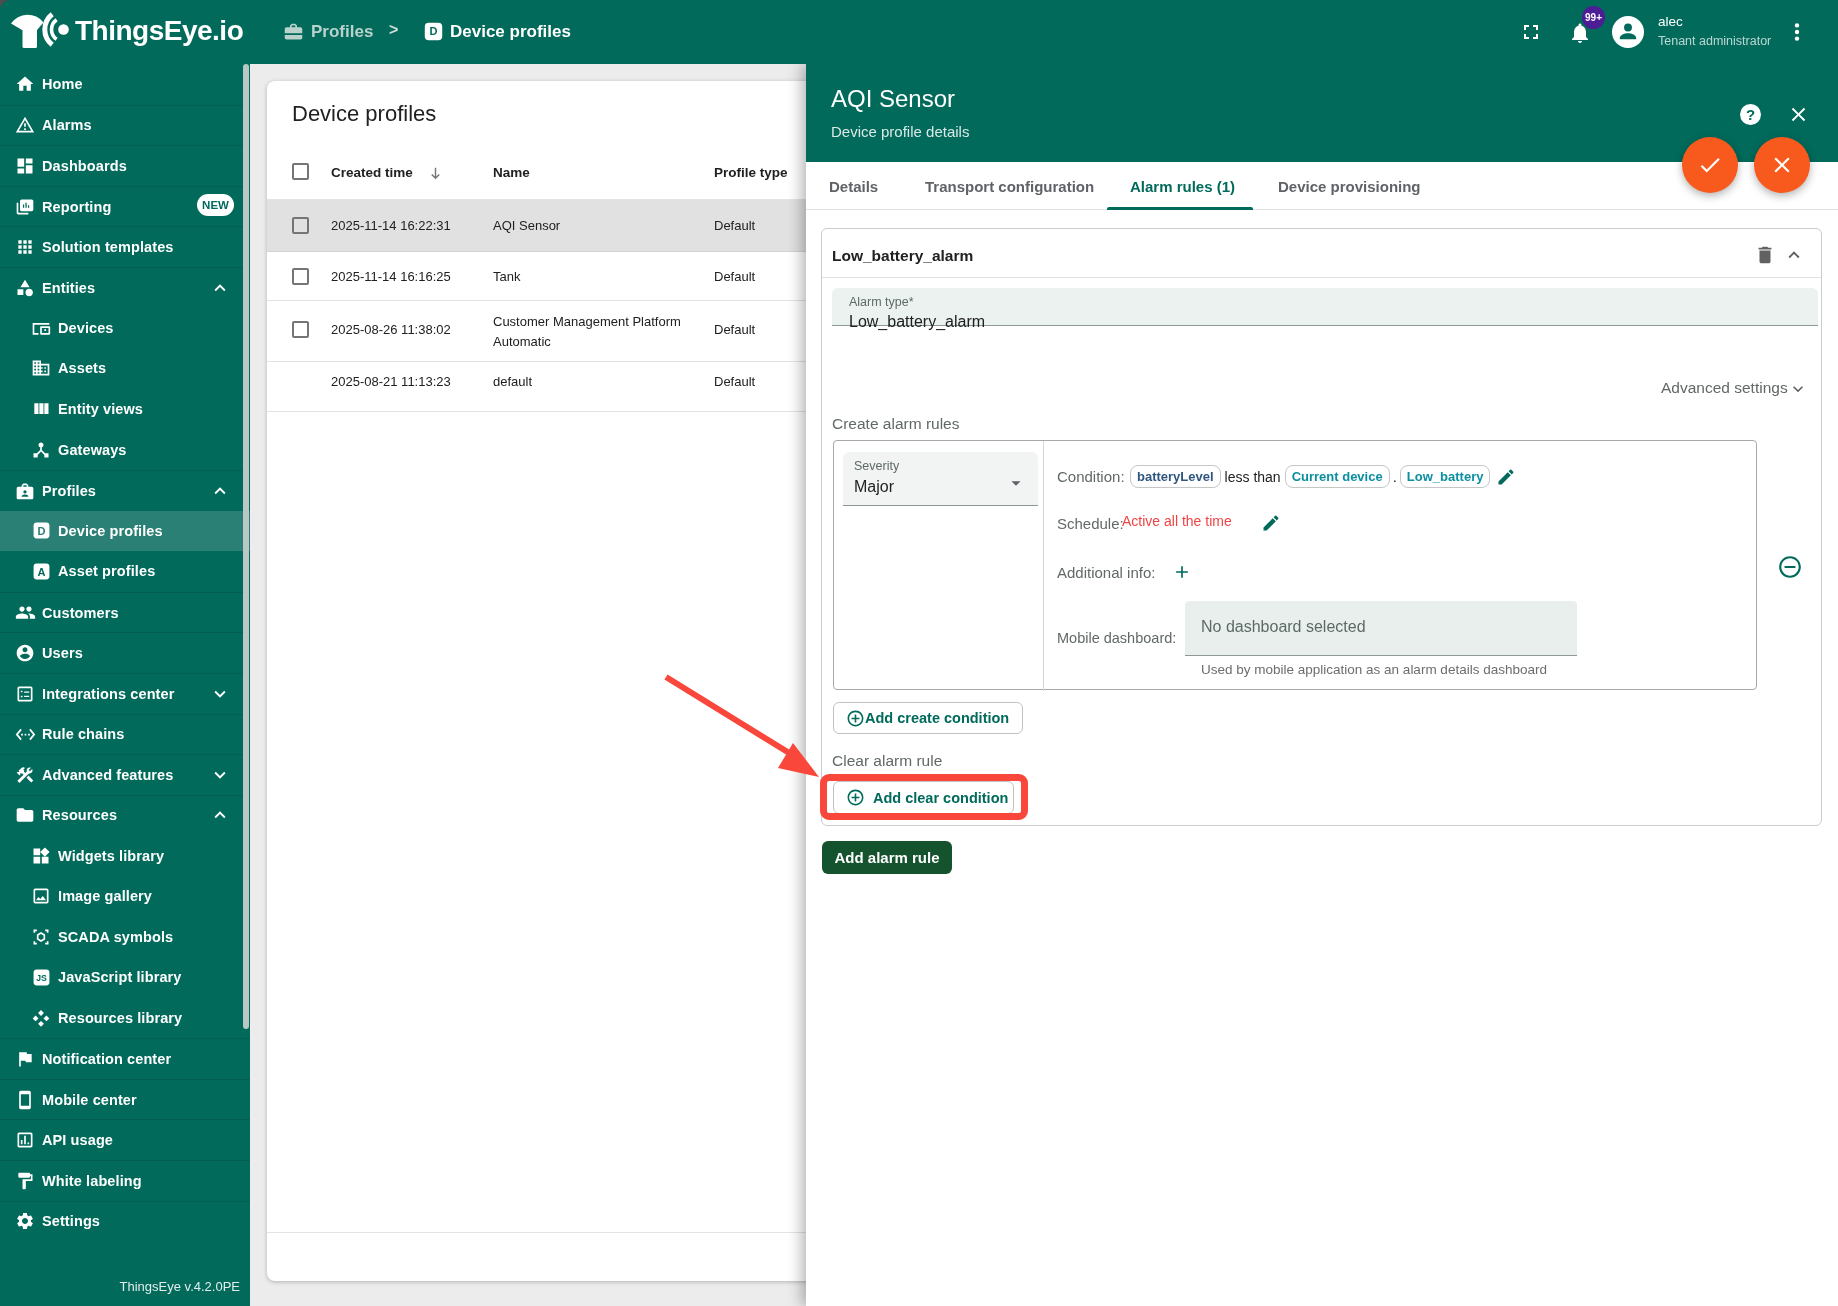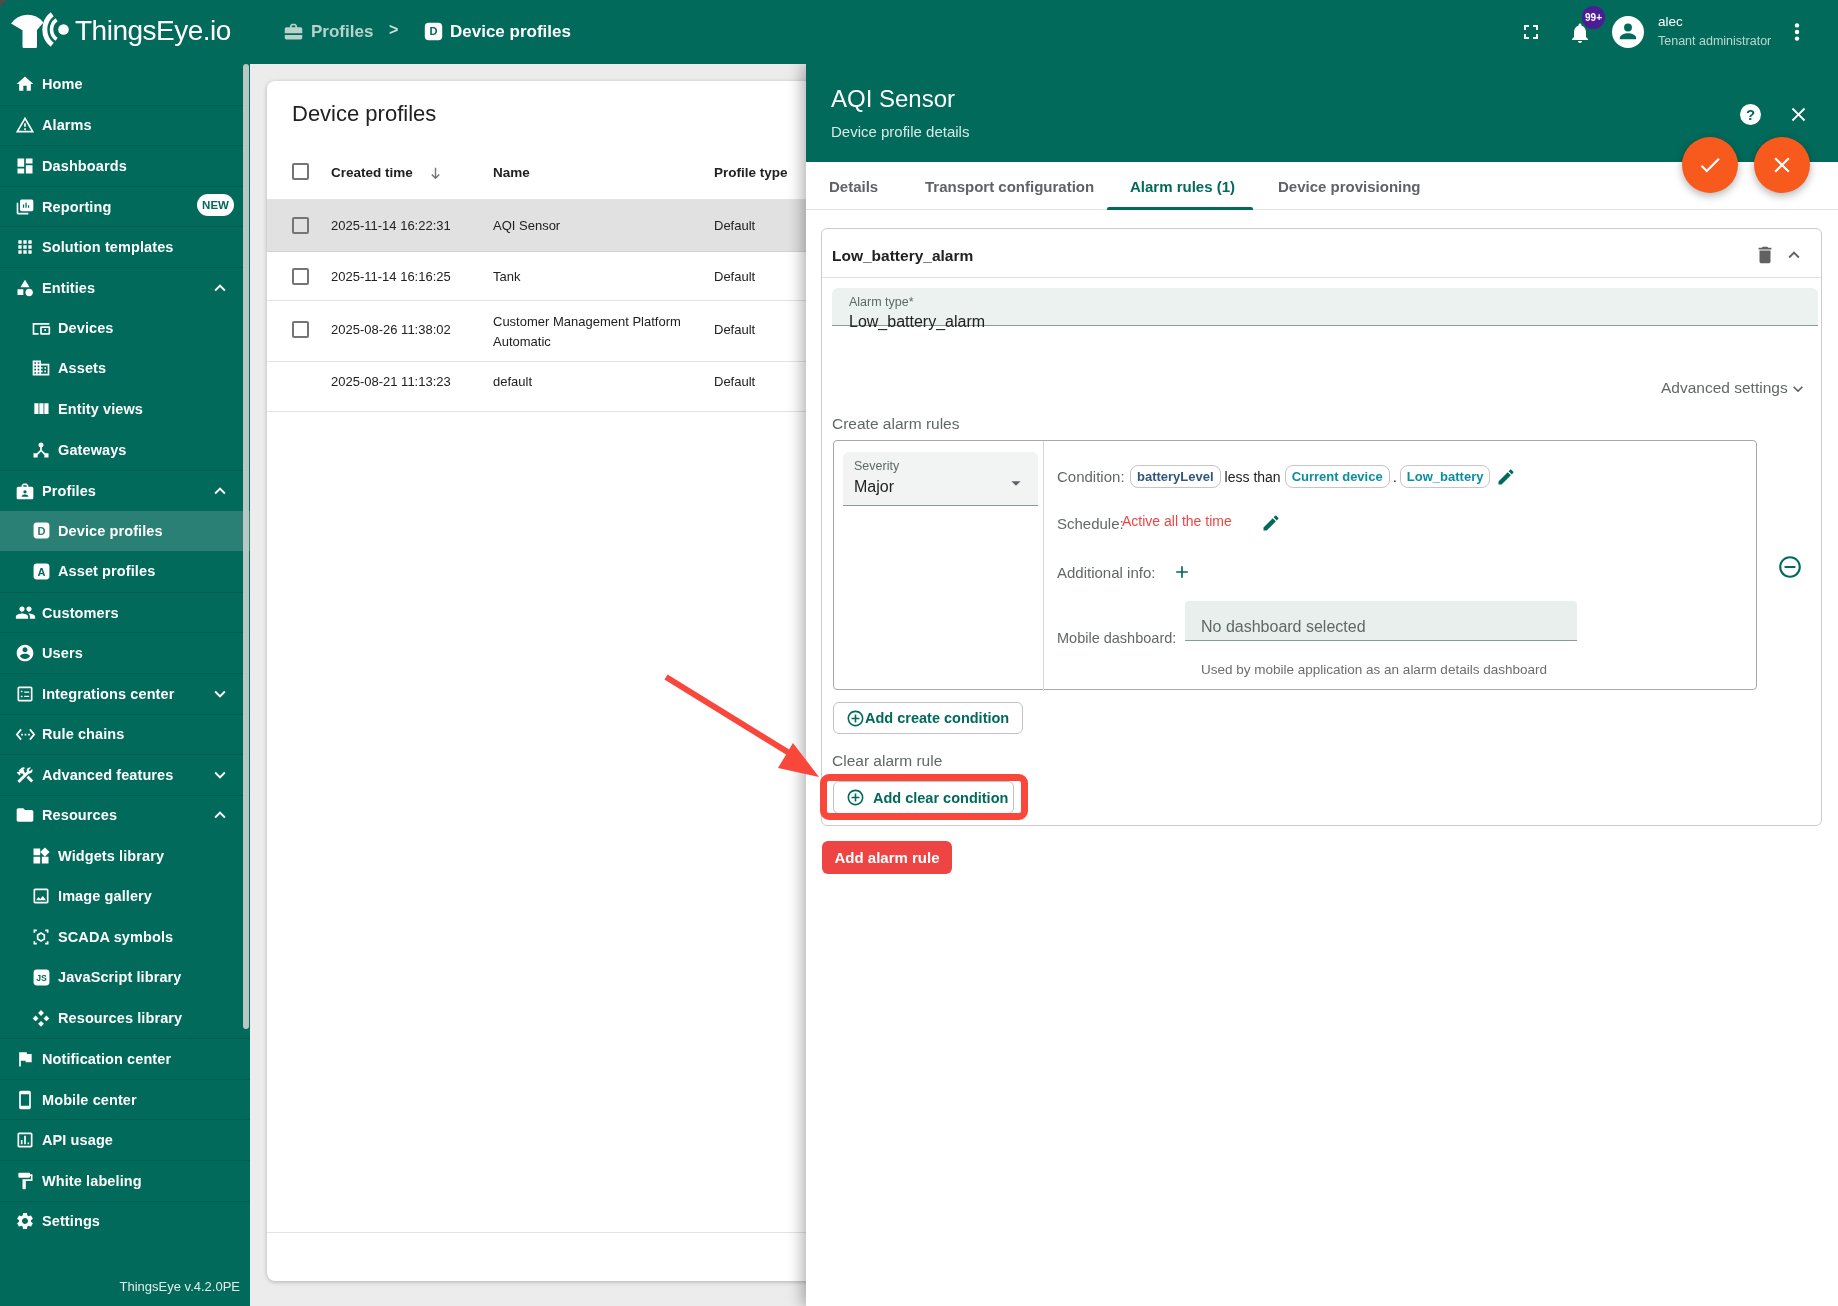--- a/index.html
+++ b/index.html
@@ -57,21 +57,21 @@
     <g fill="#fff">
       <path d="M1 12.5 A 20 20 0 0 1 33.5 11.5 L 27 19 L 12 19 Z"></path>
       <rect x="12.5" y="15" width="14.5" height="22" rx="1.5"></rect>
       <circle cx="53.5" cy="18.5" r="5.3"></circle>
     </g>
     <g fill="none" stroke="#fff">
       <path d="M46.6 8.7 A 12 12 0 0 0 46.6 28.3" stroke-width="3.6"></path>
       <path d="M42.2 3.2 A 19.5 19.5 0 0 0 42.2 33.8" stroke-width="5"></path>
     </g>
   </svg>
-  <div class="abs" style="left:75px;top:15px;font-size:28px;font-weight:400;color:#fff;letter-spacing:-0.5px">ThingsEye.io</div>
+  <div class="abs" style="left:75px;top:15px;font-size:28px;font-weight:700;color:#fff;letter-spacing:-0.5px">ThingsEye.io</div>
 
   <svg class="abs" style="left:283px;top:21px" width="21" height="21" viewBox="0 0 24 24" fill="#b9d2cc">
     <path d="M20 7h-4V5l-2-2h-4L8 5v2H4c-1.1 0-2 .9-2 2v5h20V9c0-1.1-.9-2-2-2zM10 5h4v2h-4V5zM2 19c0 1.1.9 2 2 2h16c1.1 0 2-.9 2-2v-3H2v3z"></path>
   </svg>
   <div class="crumb abs" style="left:311px;top:22px;color:#b9d2cc">Profiles</div>
   <div class="abs" style="left:389px;top:21px;color:#cfe0dc;font-size:16px;font-weight:700">&gt;</div>
   <svg class="abs" style="left:424px;top:22px" width="19" height="19" viewBox="0 0 24 24">
     <rect x="1" y="1" width="22" height="22" rx="5" fill="#fff"></rect>
     <text x="12" y="17" font-size="14" font-weight="bold" fill="#016a5b" text-anchor="middle" font-family="Liberation Sans">D</text>
   </svg>
@@ -467,21 +467,21 @@
       <div class="abs gray" style="left:223px;top:74px;font-size:15px">Schedule:</div>
       <div class="abs" style="left:288px;top:72px;font-size:14px;color:#ef4444">Active all the time</div>
       <svg class="abs" style="left:427px;top:72px" width="20" height="20" viewBox="0 0 24 24" fill="#016a5b">
           <path d="M3 17.25V21h3.75L17.81 9.94l-3.75-3.75L3 17.25zM20.71 7.04c.39-.39.39-1.02 0-1.41l-2.34-2.34c-.39-.39-1.02-.39-1.41 0l-1.83 1.83 3.75 3.75 1.83-1.83z"></path>
         </svg>
       <div class="abs gray" style="left:223px;top:123px;font-size:15px">Additional info:</div>
       <svg class="abs" style="left:338px;top:121px" width="20" height="20" viewBox="0 0 24 24" fill="#016a5b">
           <path d="M19 13h-6v6h-2v-6H5v-2h6V5h2v6h6v2z"></path>
         </svg>
       <div class="abs gray" style="left:223px;top:189px;font-size:14.5px">Mobile dashboard:</div>
-      <div class="fld" style="left:351px;top:160px;width:392px;height:40px;background:#e9efed;border-radius:4px 4px 0 0">
+      <div class="fld" style="left:351px;top:160px;width:392px;height:55px;background:#e9efed;border-radius:4px 4px 0 0">
         <div class="abs" style="left:16px;top:17px;font-size:16px;color:#5c6a66">No dashboard selected</div>
       </div>
       <div class="abs" style="left:367px;top:221px;font-size:13.5px;color:#6d6d6d">Used by mobile application as an alarm details dashboard</div>
     </div>
     <svg class="abs" style="left:955px;top:325px" width="26" height="26" viewBox="0 0 24 24" fill="#016a5b">
         <path d="M7 11v2h10v-2H7zm5-9C6.48 2 2 6.48 2 12s4.48 10 10 10 10-4.48 10-10S17.52 2 12 2zm0 18c-4.41 0-8-3.59-8-8s3.59-8 8-8 8 3.59 8 8-3.59 8-8 8z"></path>
       </svg>
     <div class="obtn" style="left:11px;top:473px;width:190px;height:32px">
       <svg style="margin-left:12px" width="19" height="19" viewBox="0 0 24 24" fill="#016a5b">
           <path d="M13 7h-2v4H7v2h4v4h2v-4h4v-2h-4V7zm-1-5C6.48 2 2 6.48 2 12s4.48 10 10 10 10-4.48 10-10S17.52 2 12 2zm0 18c-4.41 0-8-3.59-8-8s3.59-8 8-8 8 3.59 8 8-3.59 8-8 8z"></path>
@@ -489,19 +489,19 @@
       <span style="">Add create condition</span>
     </div>
     <div class="abs gray" style="left:10px;top:523px;font-size:15.5px">Clear alarm rule</div>
     <div class="obtn" style="left:11px;top:552px;width:181px;height:33px">
       <svg style="margin-left:12px" width="19" height="19" viewBox="0 0 24 24" fill="#016a5b">
           <path d="M13 7h-2v4H7v2h4v4h2v-4h4v-2h-4V7zm-1-5C6.48 2 2 6.48 2 12s4.48 10 10 10 10-4.48 10-10S17.52 2 12 2zm0 18c-4.41 0-8-3.59-8-8s3.59-8 8-8 8 3.59 8 8-3.59 8-8 8z"></path>
         </svg>
       <span style="margin-left:8px">Add clear condition</span>
     </div>
   </div>
-  <div class="abs" style="left:16px;top:777px;width:130px;height:33px;background:#ef4444;border-radius:6px;color:#fff;font-size:15px;font-weight:700;display:flex;align-items:center;justify-content:center">Add alarm rule</div>
+  <div class="abs" style="left:16px;top:777px;width:130px;height:33px;background:#14532d;border-radius:6px;color:#fff;font-size:15px;font-weight:700;display:flex;align-items:center;justify-content:center">Add alarm rule</div>
 </div>
 <div id="redrect"></div>
 <svg id="redarrow" width="1838" height="1306" viewBox="0 0 1838 1306">
   <line x1="666" y1="677" x2="799" y2="759" stroke="#f9473c" stroke-width="6"></line>
   <path d="M819 777 L778 768 L793 743 Z" fill="#f9473c"></path>
 </svg>
 
 </body></html>

